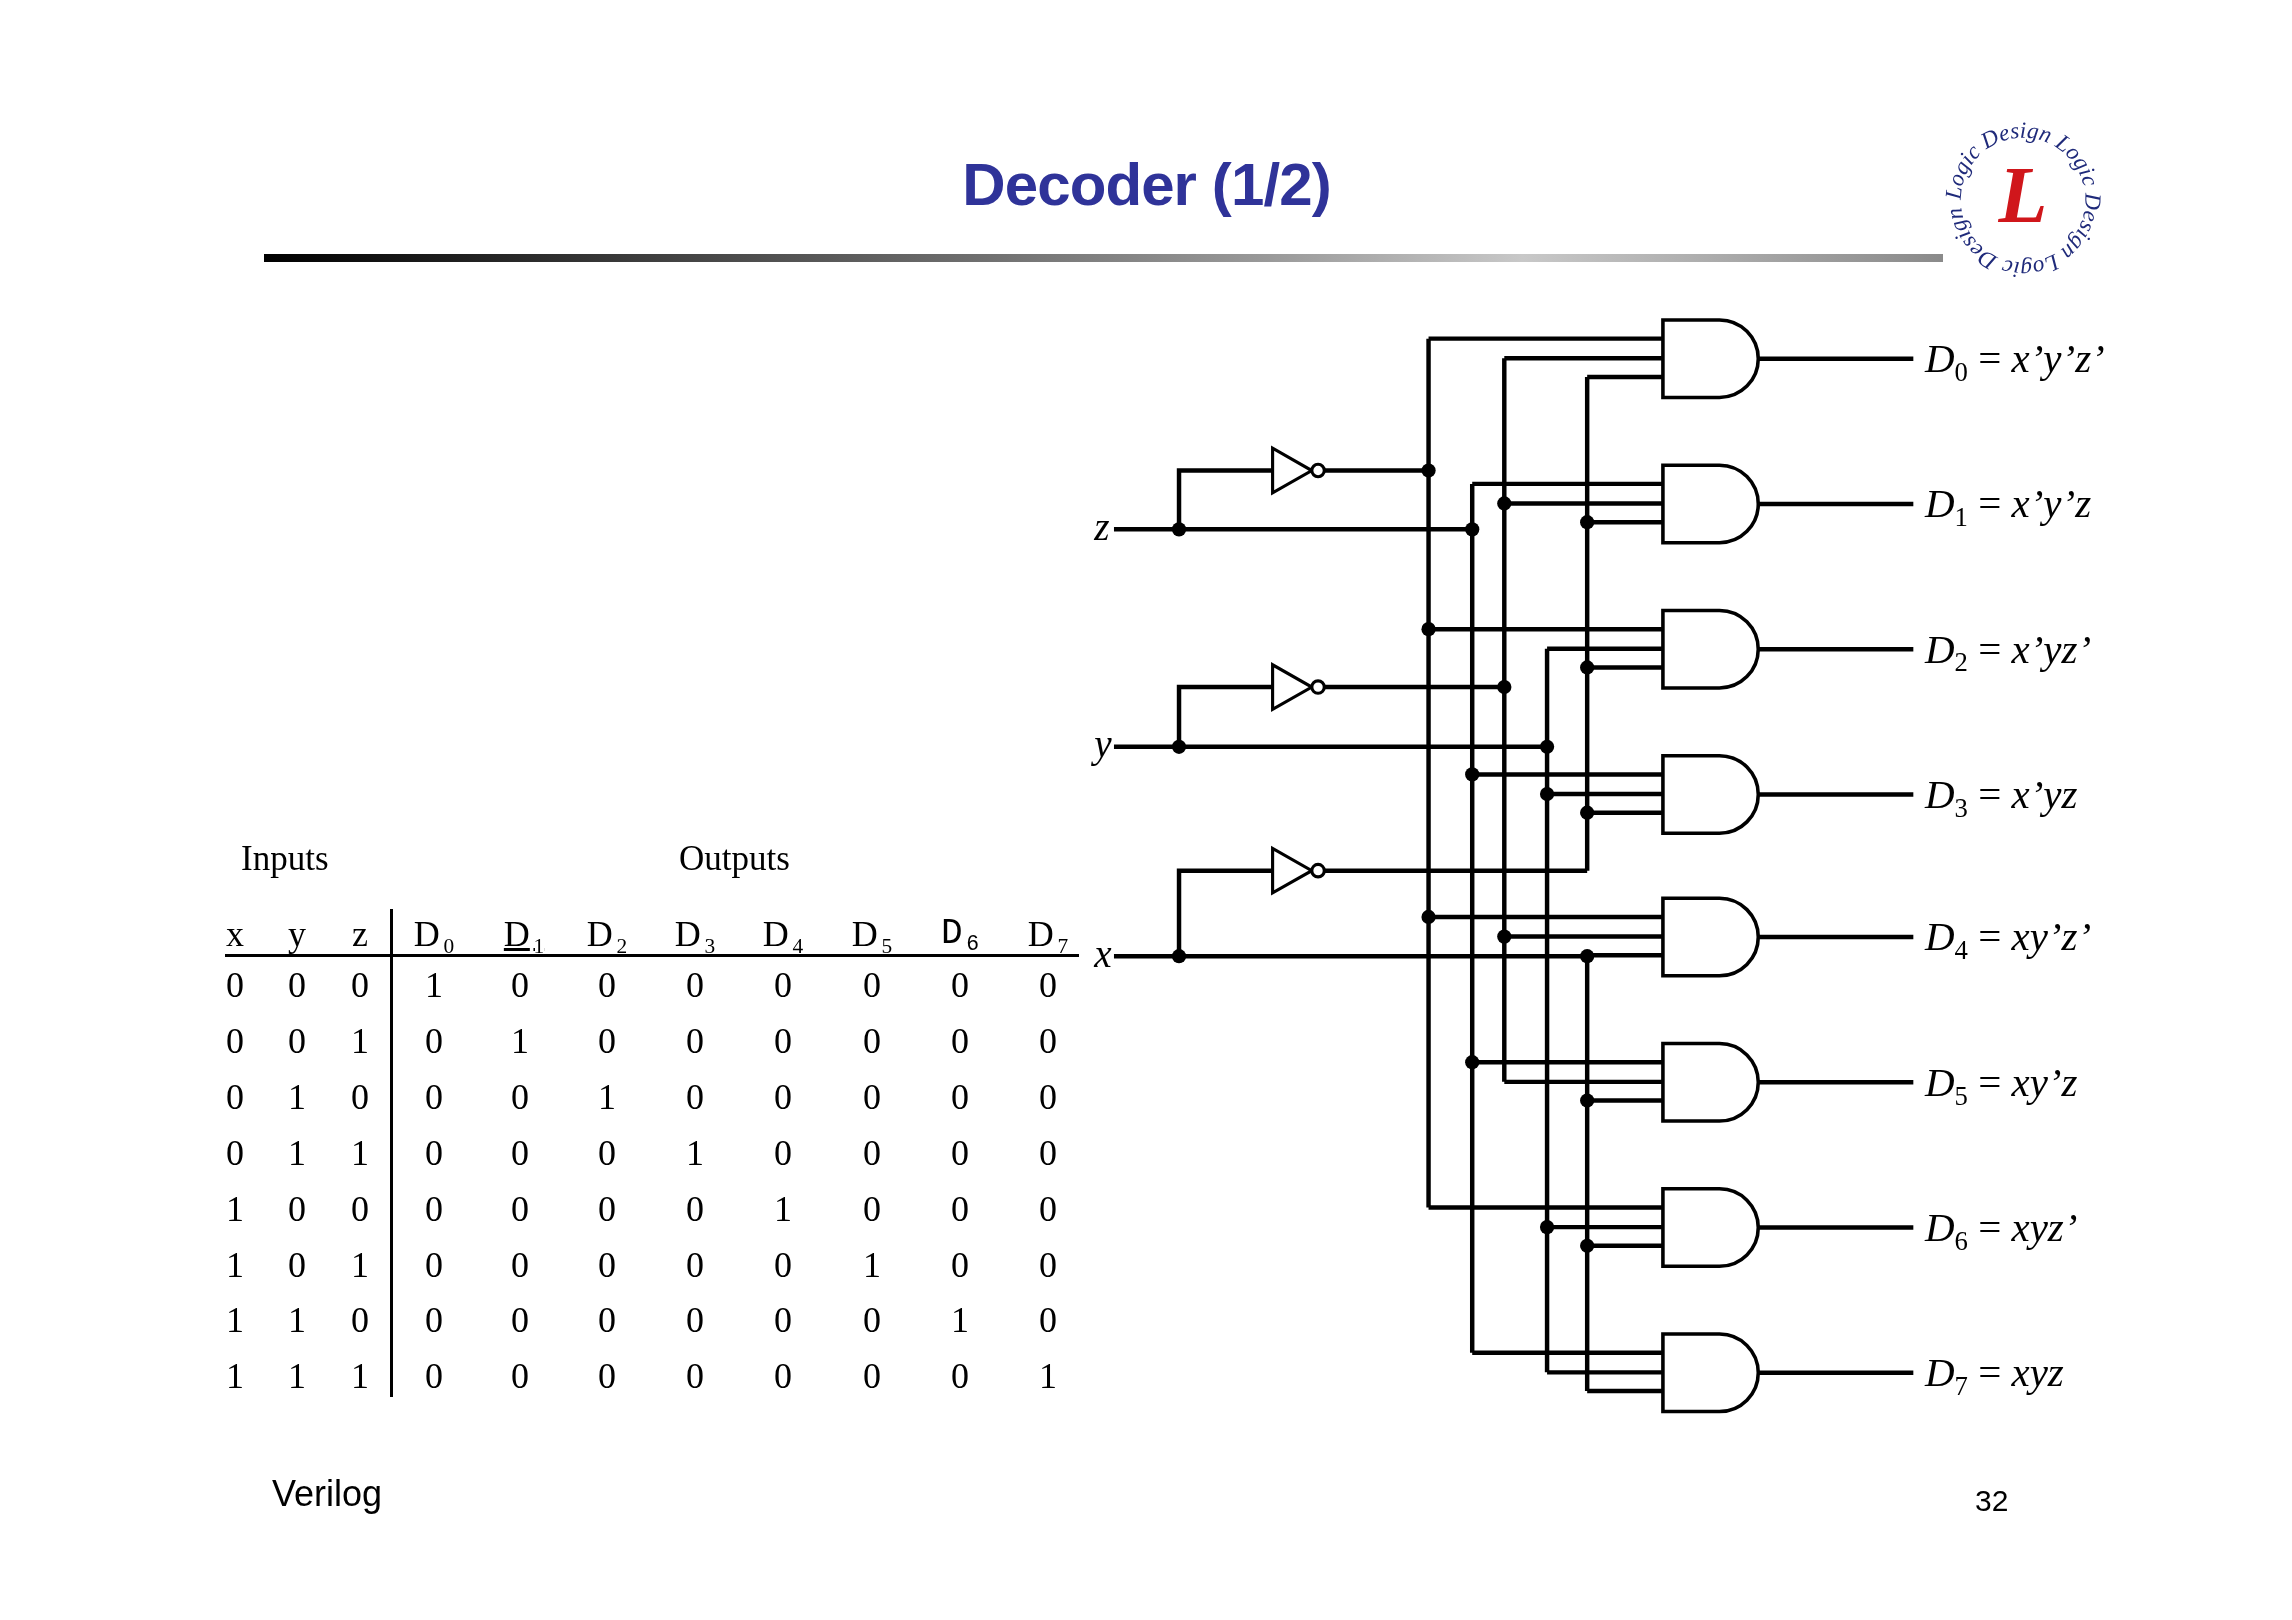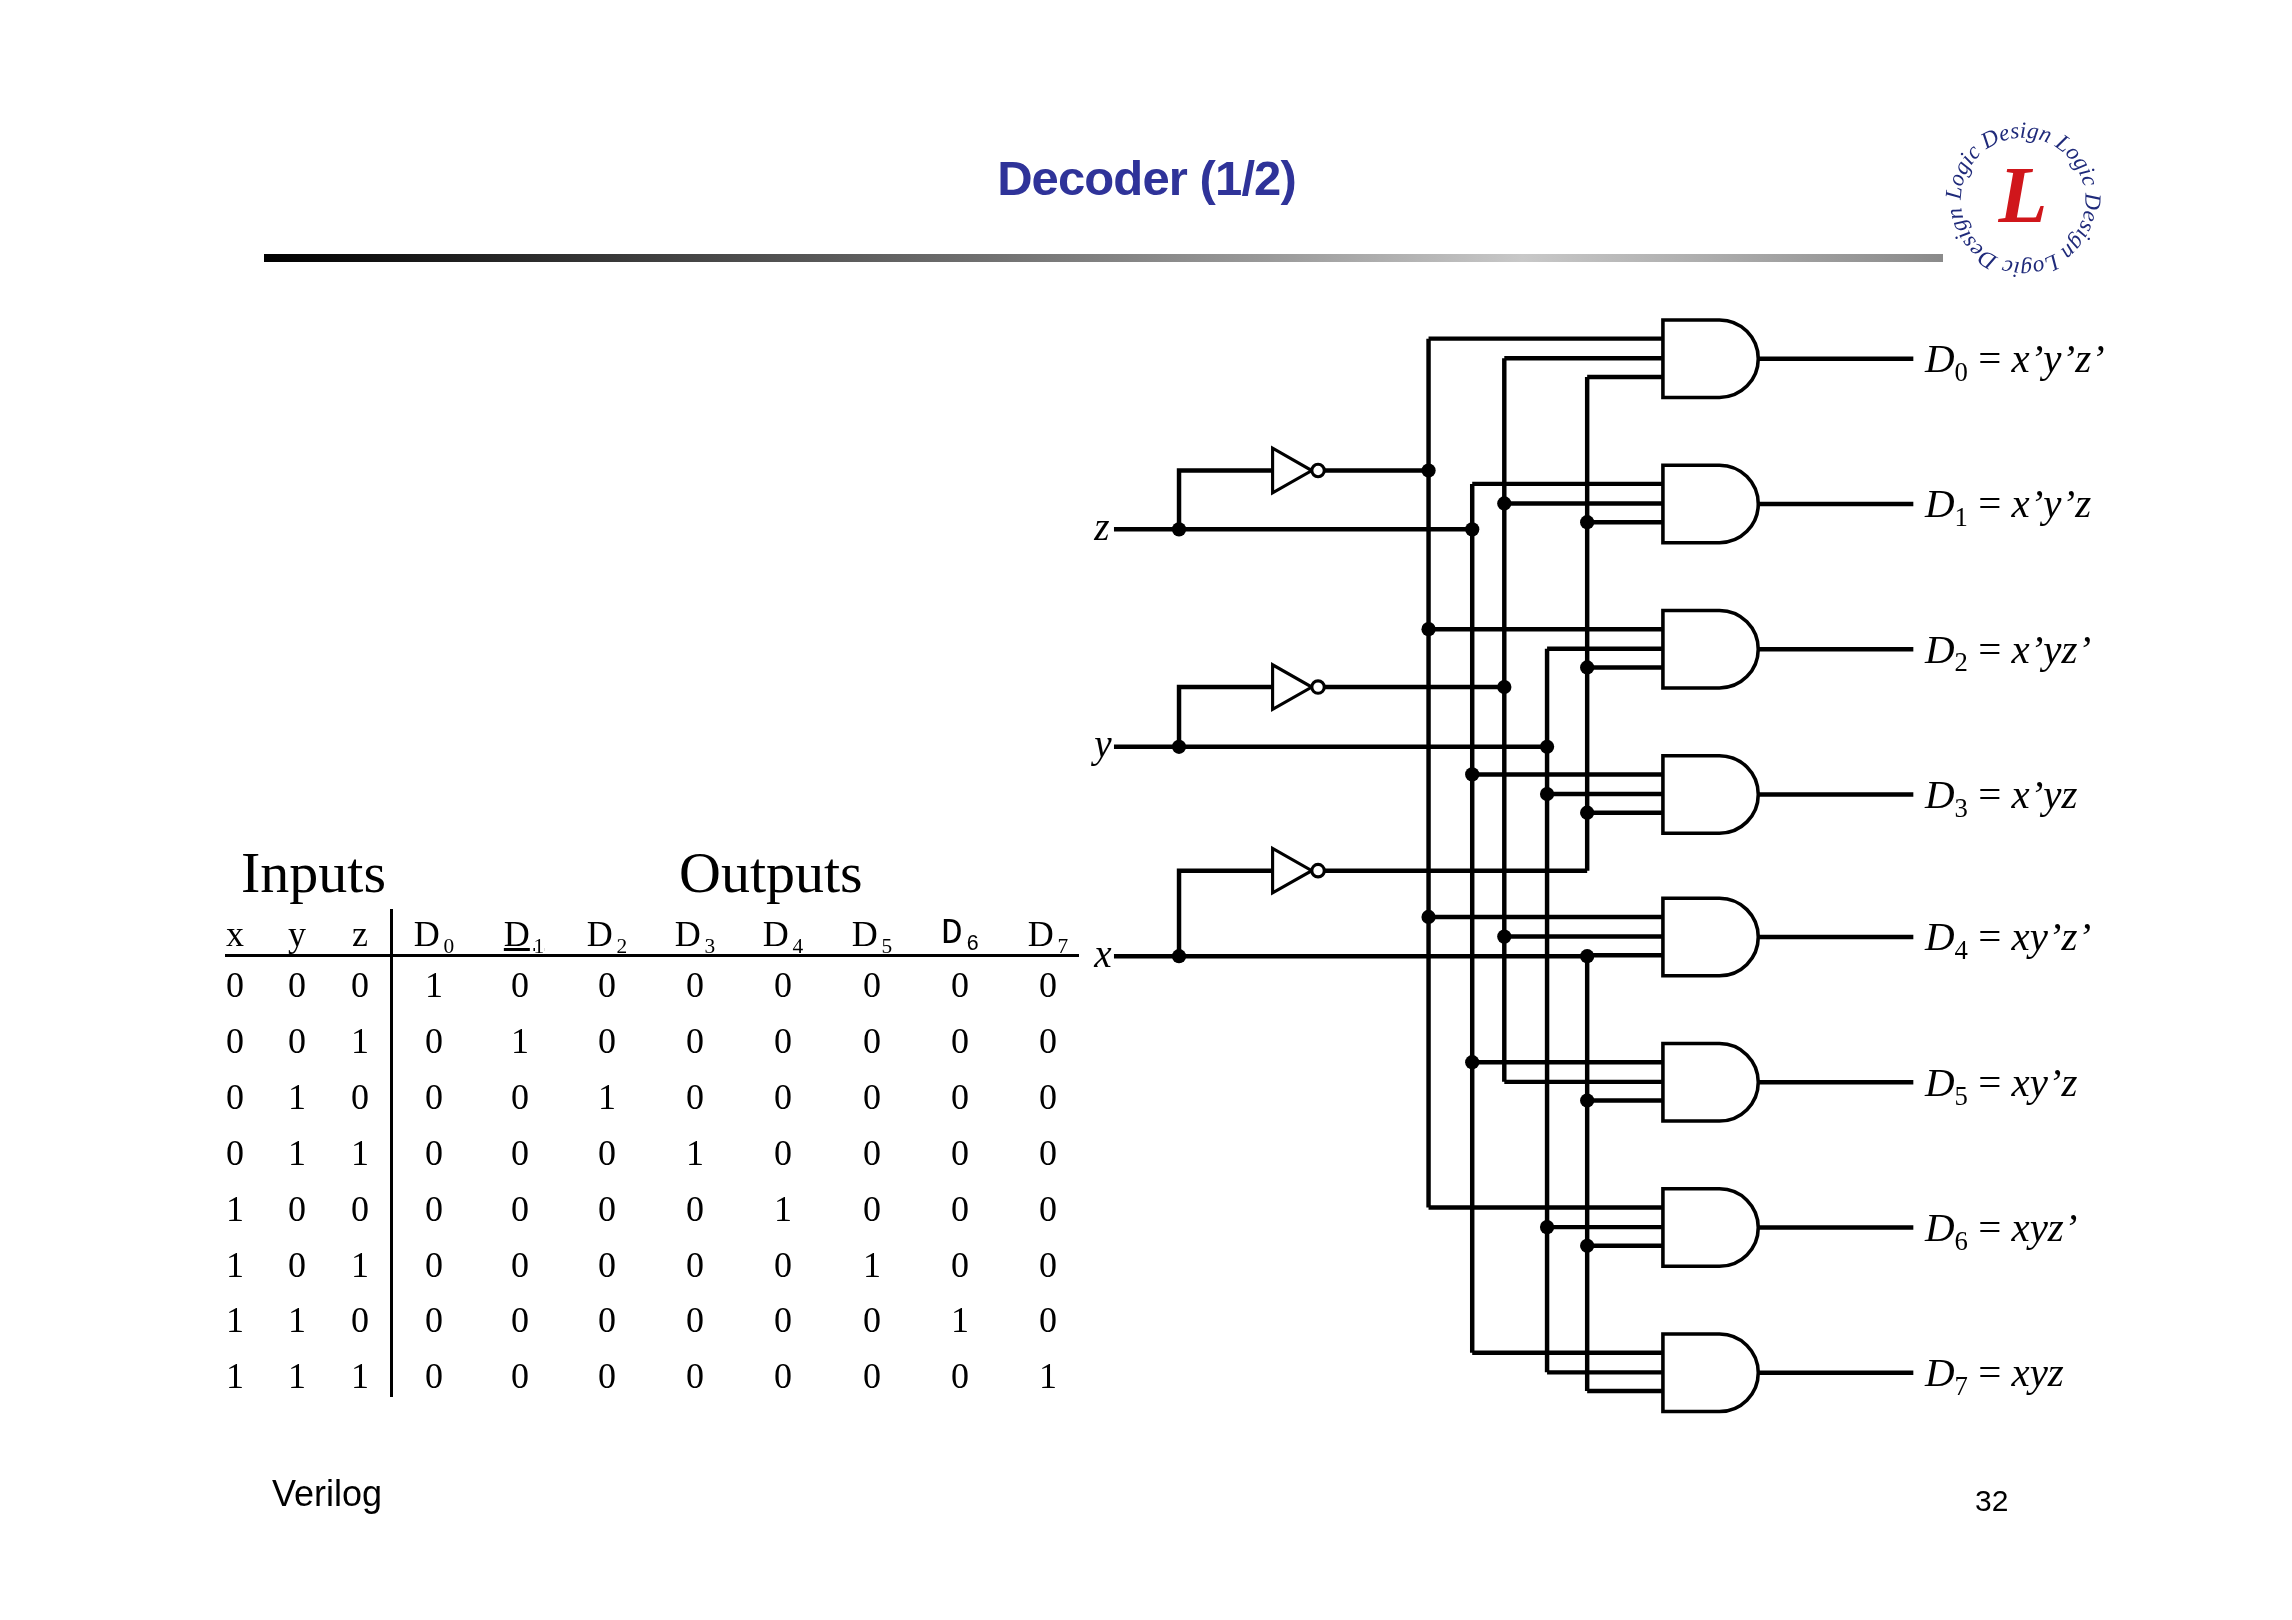--- a/index.html
+++ b/index.html
@@ -2,37 +2,37 @@
 <html style="font-size:14.3px"><head>
 <meta charset="utf-8">
 <style>
   html, body { margin: 0; padding: 0; background: #ffffff; }
   #slide {
     position: relative; width: 2293px; height: 1621px; background: #ffffff; overflow: hidden;
     font-family: "Liberation Serif", serif; color: #000;
   }
   .title {
     position: absolute; left: 0; width: 2293px; top: 150px; text-align: center;
-    font-family: "Liberation Sans", sans-serif; font-weight: bold; font-size: 49px;
+    font-family: "Liberation Sans", sans-serif; font-weight: bold; font-size: 60px;
     color: #2f3399; letter-spacing: -0.9px;
   }
   .title-rule {
     position: absolute; left: 264px; top: 254px; width: 1679px; height: 8px;
     background: linear-gradient(to right, #000 0%, #444 25%, #9a9a9a 60%, #c8c8c8 75%, #8a8a8a 100%);
   }
   .logo { position: absolute; left: 1934px; top: 120px; width: 178px; height: 160px; }
   .bullets { position: absolute; left: 325px; top: 314px; width: 766px; }
   .bullet {
     position: relative; padding-left: 52px; font-size: 62px; line-height: 80px; margin-bottom: 10.7px;
   }
   .bullet .dot {
     position: absolute; left: 5.3px; top: 32px; width: 19.6px; height: 19.6px; border-radius: 50%; background: #000;
   }
   .bullet sup { font-size: 37px; vertical-align: 23px; line-height: 0; }
-  .tt-label { position: absolute; font-size: 58px; }
+  .tt-label { position: absolute; font-size: 35px; }
   .tt-head { position: absolute; font-size: 36px; top: 913px; transform: translateX(-50%); white-space: nowrap; }
   .tt-head sub { font-size: 21.4px; vertical-align: -7.1px; margin-left: 3.6px; }
   .tt-cell { position: absolute; font-size: 36px; transform: translateX(-50%); }
   .tt-hline { position: absolute; left: 225px; top: 954px; width: 854px; height: 2.7px; background: #000; }
   .tt-vline { position: absolute; left: 390px; top: 909px; width: 2.7px; height: 488px; background: #000; }
   .footer-left { position: absolute; left: 272px; top: 1473px; font-family: "Liberation Sans", sans-serif; font-size: 36px; }
   .footer-right { position: absolute; left: 1975px; top: 1484px; font-family: "Liberation Sans", sans-serif; font-size: 30px; }
   #circuit { position: absolute; left: 0; top: 0; width: 2293px; height: 1621px; }
   .wire { stroke: #000; stroke-width: 5; fill: none; }
   .gate { stroke: #000; stroke-width: 4; fill: #fff; }

